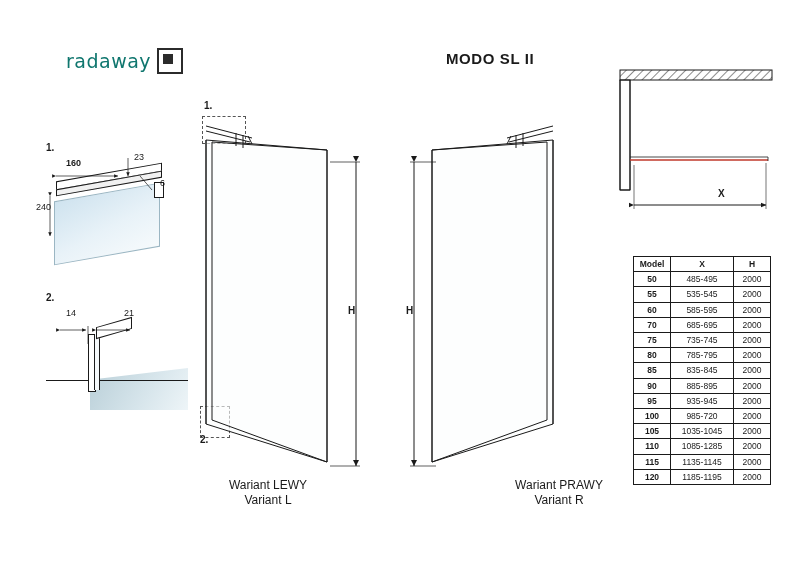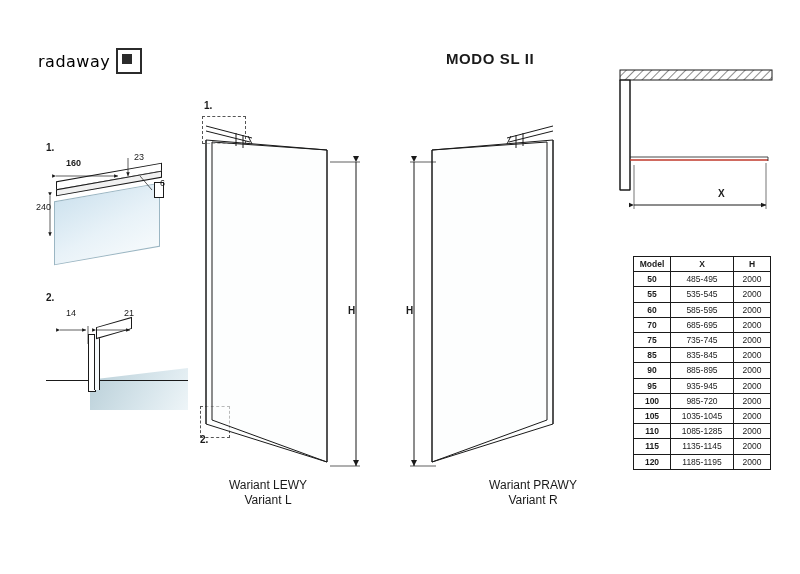--- a/index.html
+++ b/index.html
@@ -1,21 +1,21 @@
 <!DOCTYPE html>
 <html><head>
 <meta charset="utf-8">
 <style>
   html,body{margin:0;padding:0;background:#ffffff;}
   body{width:800px;height:574px;font-family:"Liberation Sans",sans-serif;color:#1a1a1a;position:relative;overflow:hidden;}
   .sheet{position:absolute;left:0;top:0;width:800px;height:574px;}
 
   
   .logo{position:absolute;left:38px;top:48px;display:flex;align-items:center;gap:6px;}
-  .logo-text{font-size:16px;letter-spacing:.5px;color:#000000;font-family:"DejaVu Sans",sans-serif;}
+  .logo-text{font-size:19px;letter-spacing:.5px;color:#0f766e;font-family:"DejaVu Sans",sans-serif;margin-left:28px;}
   .logo-mark{width:22px;height:22px;border:2px solid #2b2b2b;position:relative;}
   .logo-mark:after{content:"";position:absolute;left:4px;top:4px;width:10px;height:10px;background:#2b2b2b;}
 
   
   .title{position:absolute;left:446px;top:50px;font-size:15px;font-weight:bold;letter-spacing:.6px;}
 
   
   .ln{position:absolute;background:#1a1a1a;}
   .hl{height:1px;}
   .dash-box{position:absolute;border:1px dashed #555;}
@@ -94,21 +94,21 @@
     <div class="dash-box" style="left:200px;top:406px;width:28px;height:30px;"></div>
     <div class="lbl-b" style="left:348px;top:305px;">H</div>
     <div class="cap" style="left:178px;top:478px;width:180px;">
       <span>Wariant LEWY</span><br>
       <span>Variant L</span>
     </div>
   </div>
 
   <div>
     <div class="lbl-b" style="left:406px;top:305px;">H</div>
-    <div class="cap" style="left:438px;top:478px;width:190px;">
+    <div class="cap" style="left:464px;top:478px;width:190px;">
       <span>Wariant PRAWY</span><br>
       <span>Variant R</span>
     </div>
   </div>
 
   <div>
     <div class="lbl-b" style="left:718px;top:188px;">X</div>
   </div>
 
   <svg class="ov" viewBox="0 0 800 574">
@@ -217,20 +217,25 @@
           <td>70</td>
           <td>685-695</td>
           <td>2000</td>
         </tr>
         <tr>
           <td>75</td>
           <td>735-745</td>
           <td>2000</td>
         </tr>
         <tr>
+          <td>80</td>
+          <td>785-795</td>
+          <td>2000</td>
+        </tr>
+        <tr>
           <td>85</td>
           <td>835-845</td>
           <td>2000</td>
         </tr>
         <tr>
           <td>90</td>
           <td>885-895</td>
           <td>2000</td>
         </tr>
         <tr>

